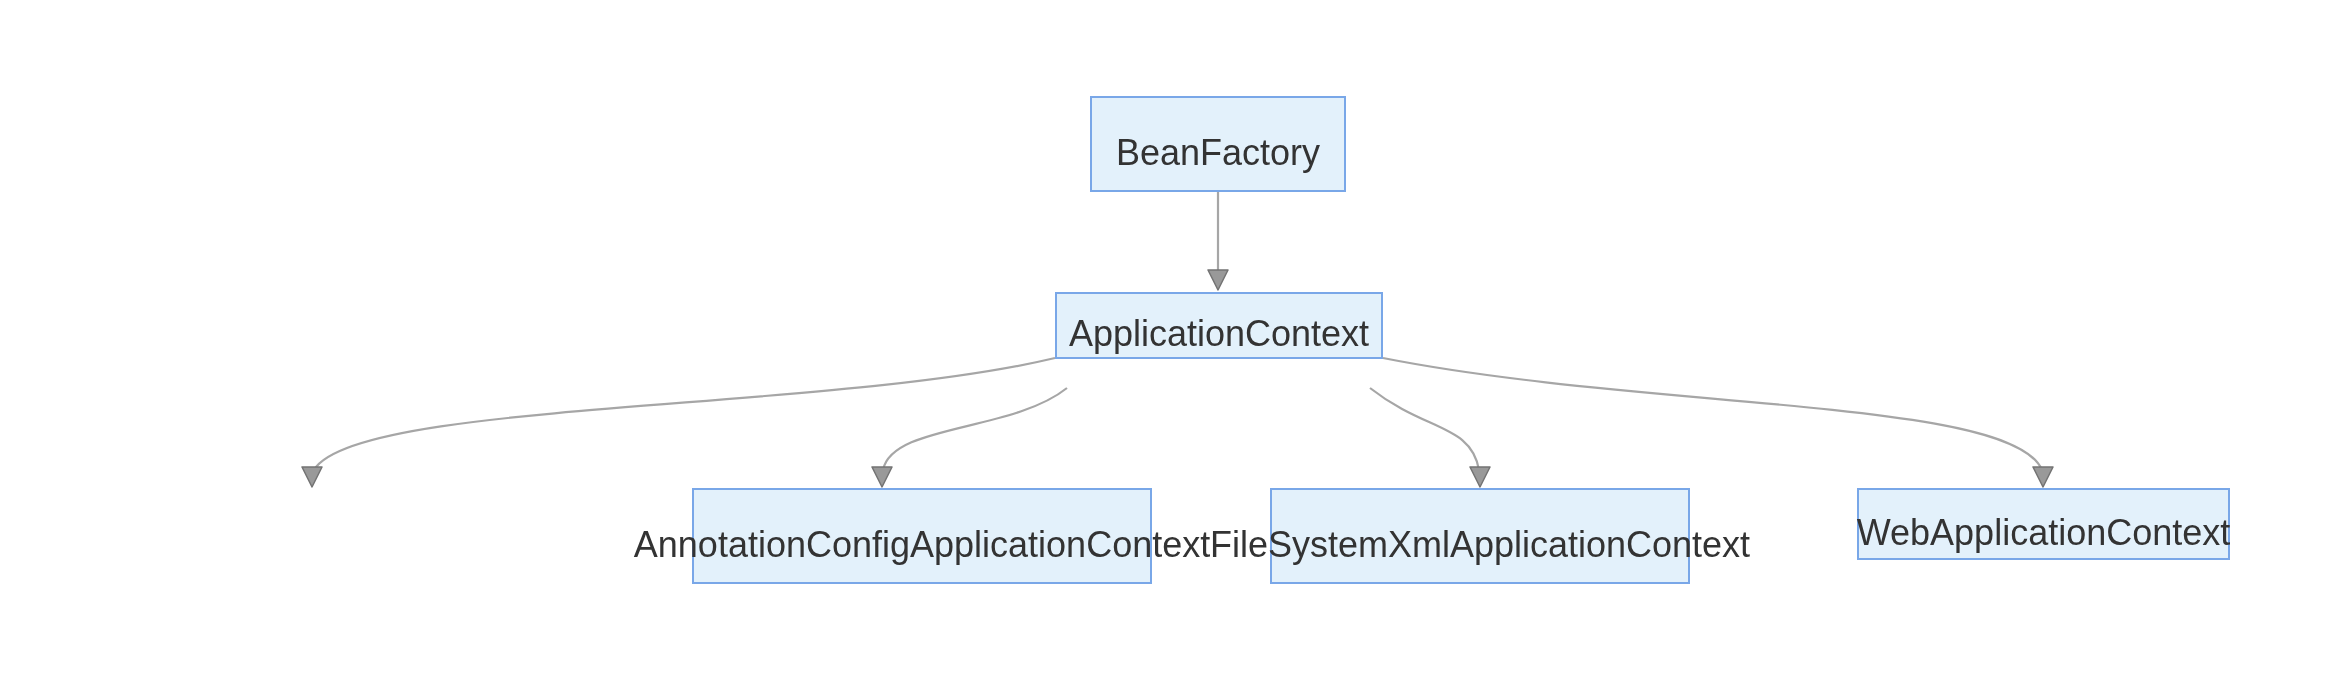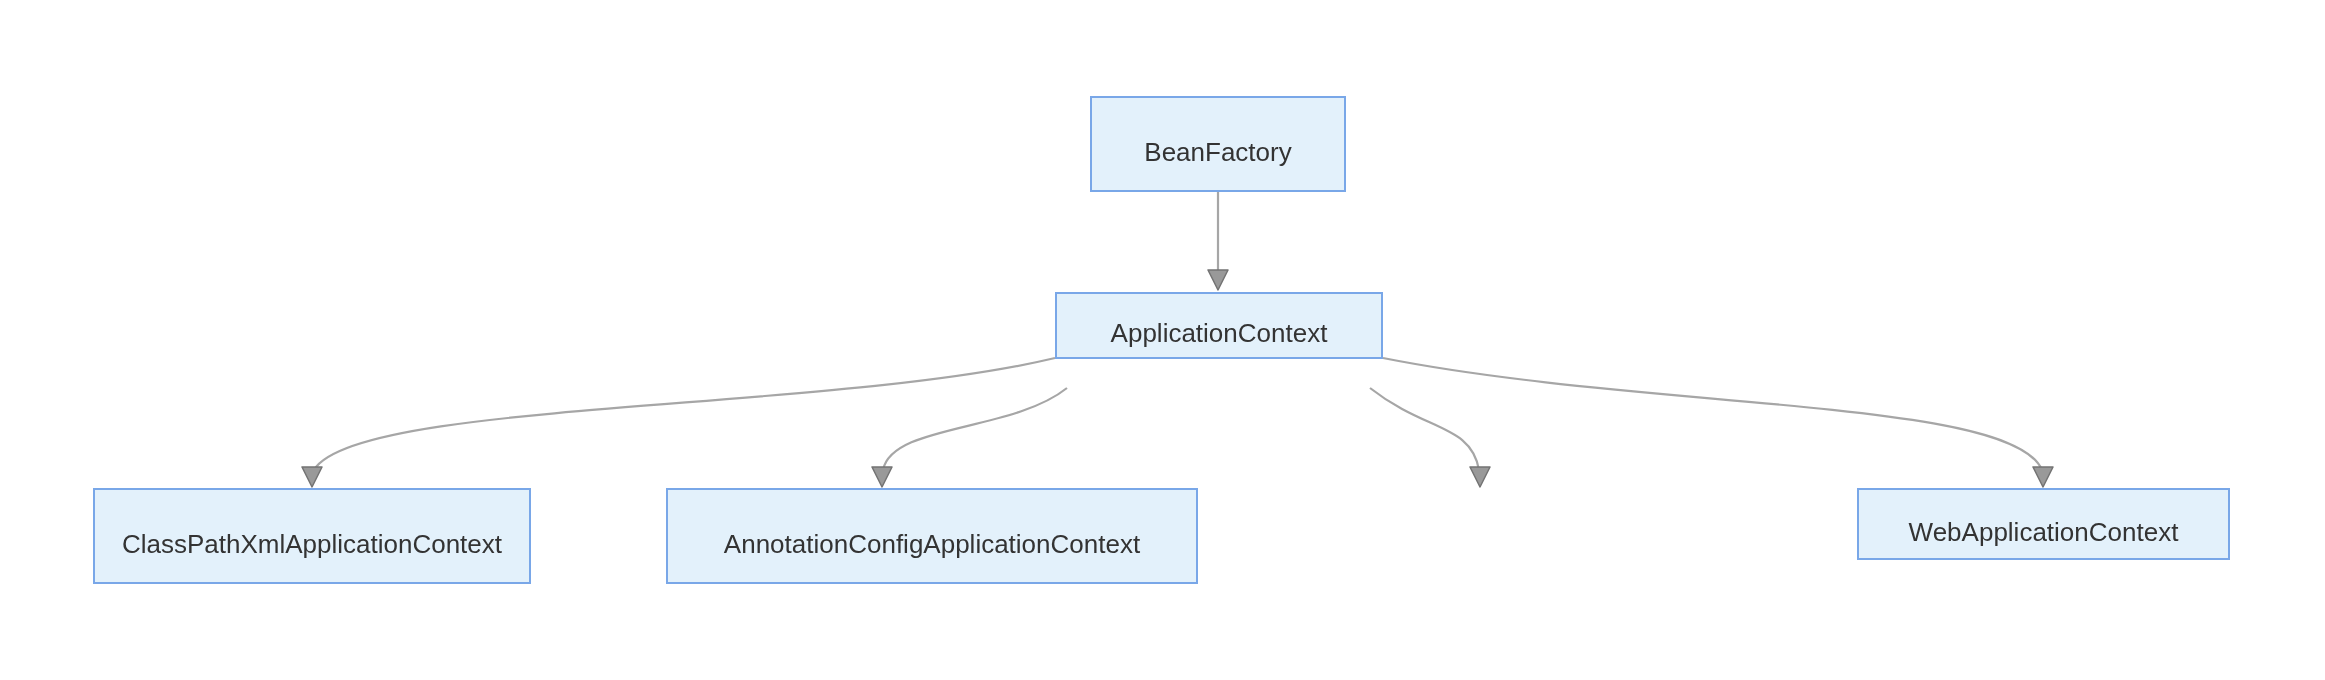--- a/index.html
+++ b/index.html
@@ -45,21 +45,21 @@
     position: absolute;
     box-sizing: border-box;
     background: var(--node-fill);
     border: 2.5px solid var(--node-border);
     display: flex;
     align-items: center;
     justify-content: center;
     text-align: center;
   }
   .node-label {
-    font-size: 26px;
+    font-size: 36px;
     color: var(--text);
     white-space: nowrap;
     line-height: 1.2;
     margin-top: 17px;
   }
 </style>
 </head>
 <body>
 
 <div id="canvas">
@@ -83,26 +83,26 @@
   </svg>
 
   <div class="node" style="left:1090px; top:96px; width:256px; height:96px;">
     <span class="node-label">BeanFactory</span>
   </div>
 
   <div class="node" style="left:1055px; top:292px; width:328px; height:67px;">
     <span class="node-label">ApplicationContext</span>
   </div>
 
-  <div class="node" style="left:93px; top:488px; width:438px; height:96px;">
-    <span class="node-label">ClassPathXmlApplicationContext</span>
-  </div>
 
-  <div class="node" style="left:666px; top:488px; width:532px; height:96px;">
+  <div class="node" style="left:692px; top:488px; width:460px; height:96px;">
     <span class="node-label">AnnotationConfigApplicationContext</span>
   </div>
 
+  <div class="node" style="left:1270px; top:488px; width:420px; height:96px;">
+    <span class="node-label">FileSystemXmlApplicationContext</span>
+  </div>
 
   <div class="node" style="left:1857px; top:488px; width:373px; height:72px;">
     <span class="node-label">WebApplicationContext</span>
   </div>
 
 </div>
 
 </body></html>

